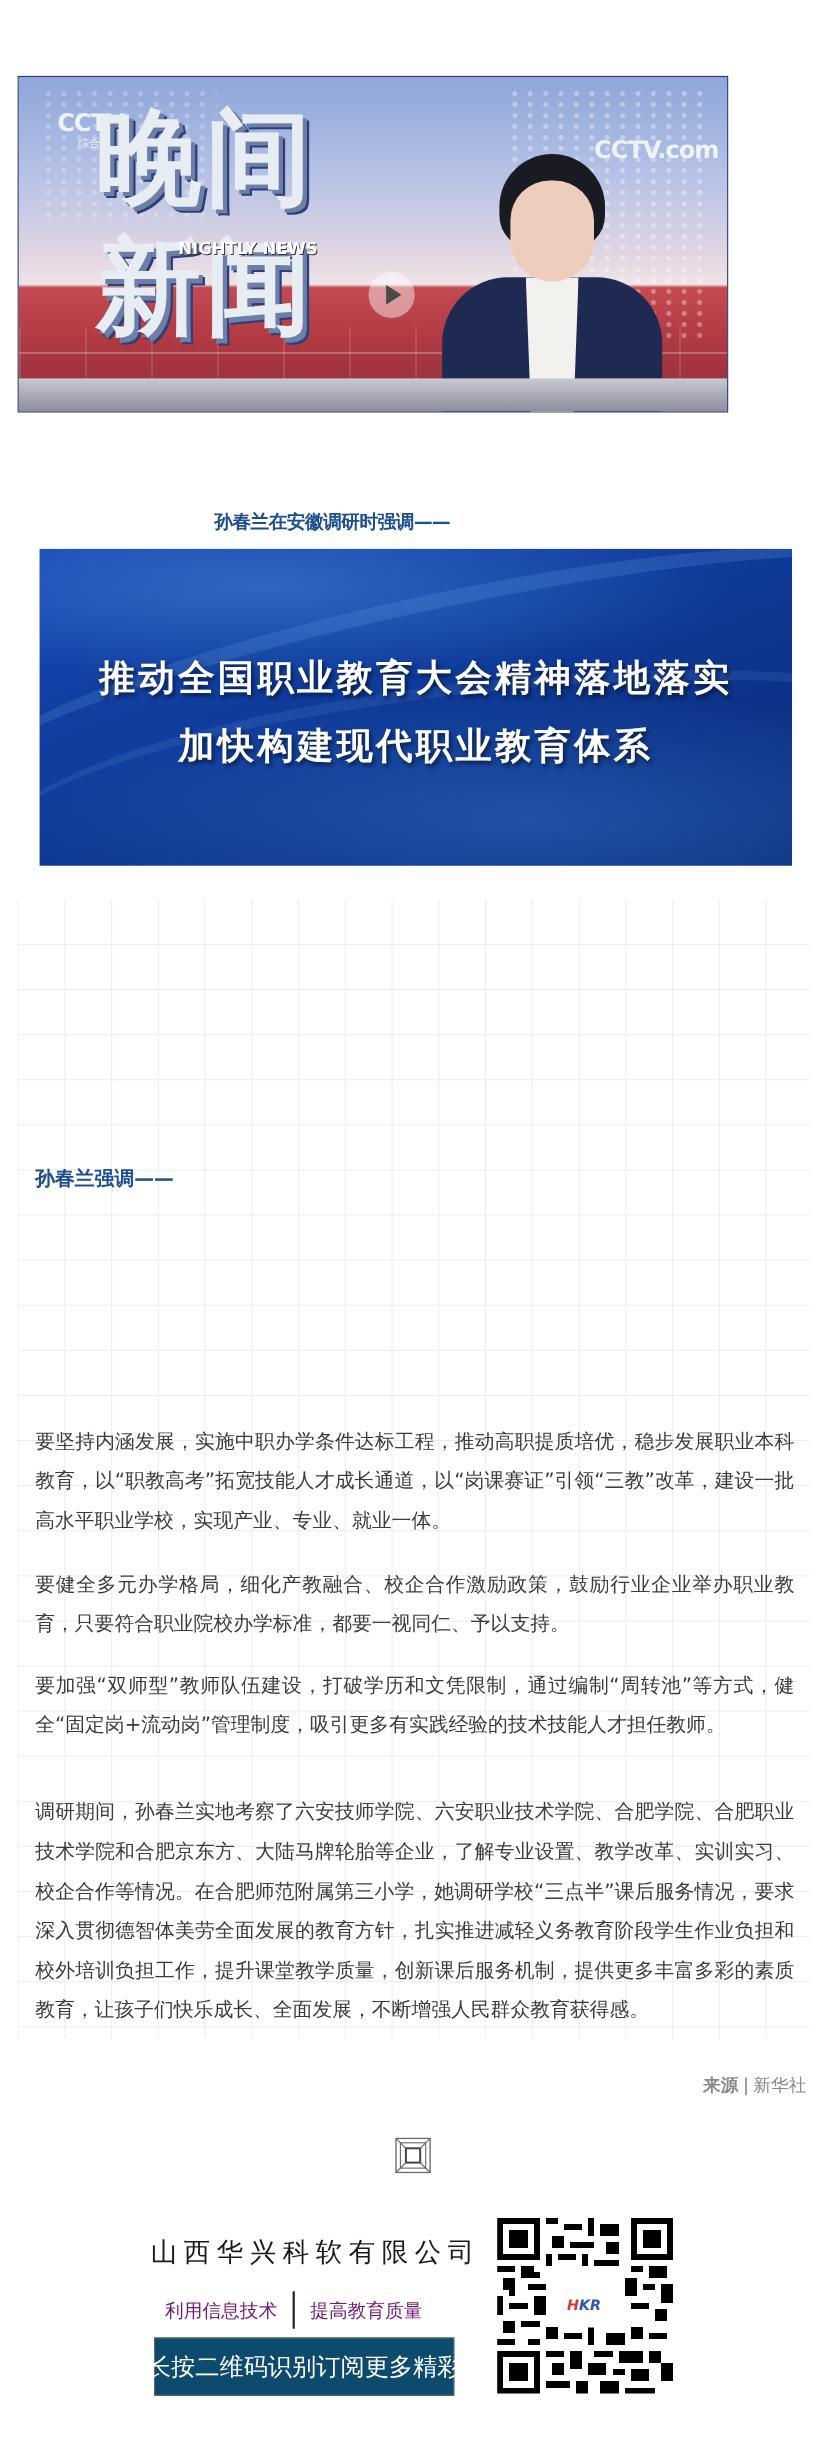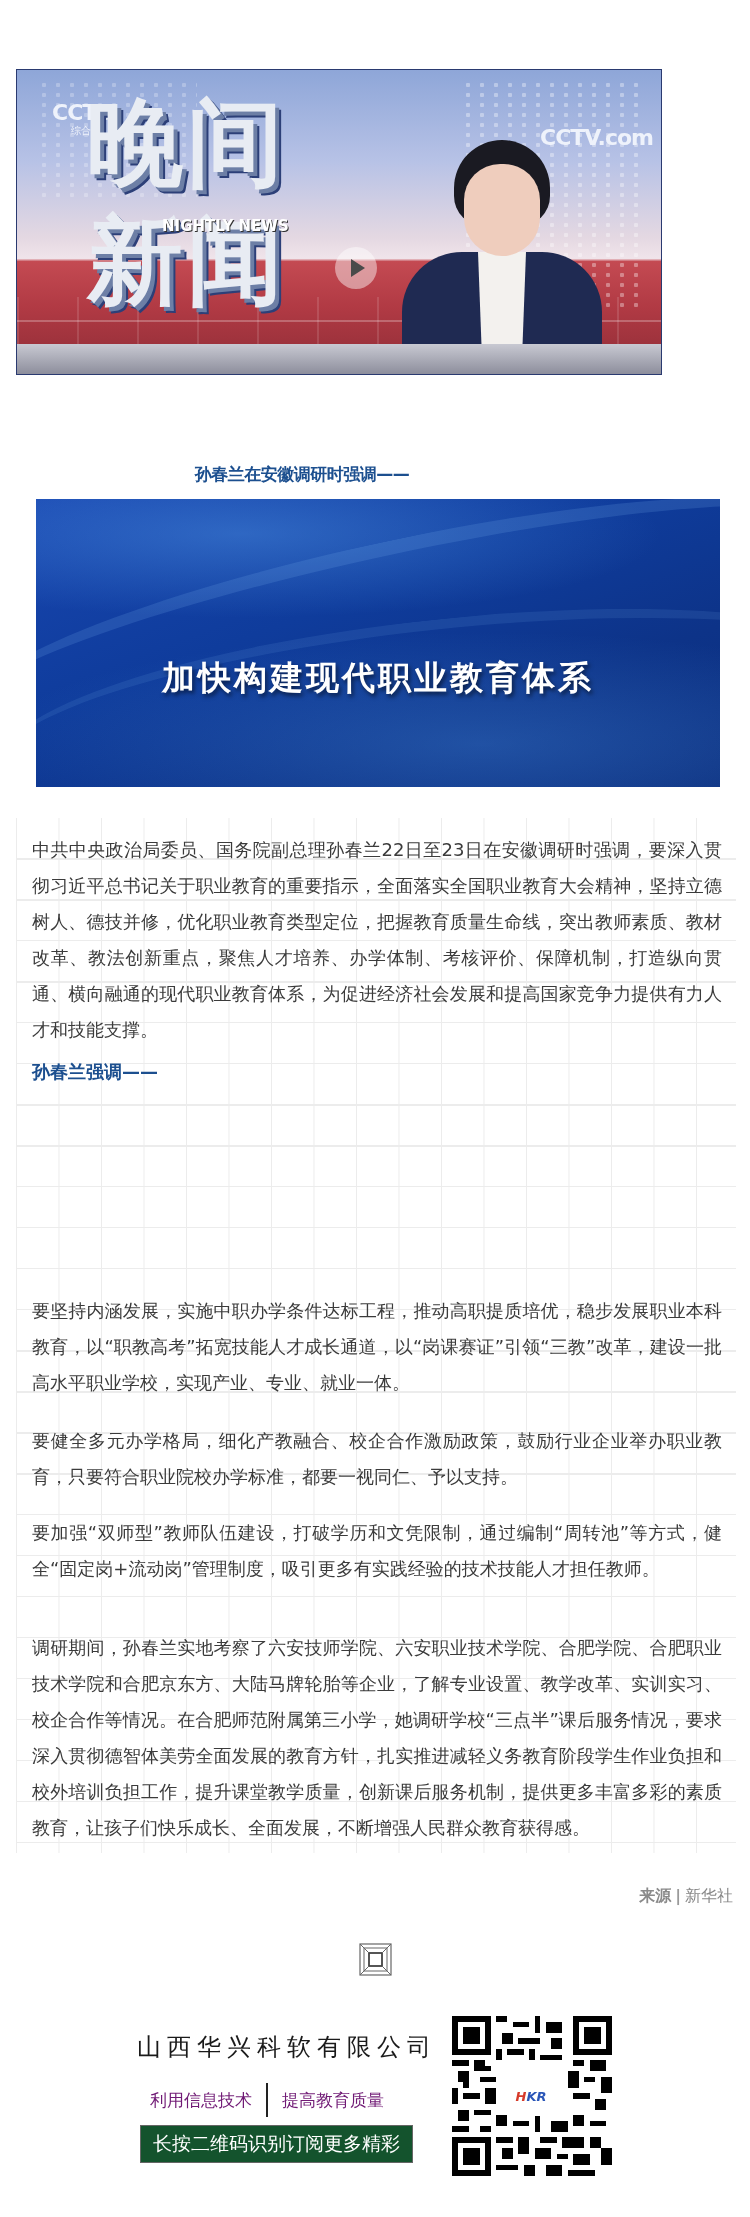--- a/index.html
+++ b/index.html
@@ -72,22 +72,22 @@
 
   .source { position: absolute; right: 17px; top: 1886px; font-size: 16px; color: #888; }
   .source .lbl { font-weight: bold; color: #8a8a8a; }
   .source .sep { color: #9a9a9a; margin: 0 4px; font-weight: bold; }
 
   .square-icon { position: absolute; left: 359px; top: 1943px; width: 33px; height: 33px; }
 
   .company { position: absolute; left: 137px; top: 2031px; font-size: 24px; color: #1a1a1a; letter-spacing: 6px; white-space: nowrap; font-family: "DejaVu Serif", serif; }
   .tagline { position: absolute; left: 150px; top: 2082px; height: 36px; display: flex; align-items: center; font-size: 17px; color: #701a75; white-space: nowrap; }
   .tagline .bar { width: 2px; height: 34px; background: #222; margin: 0 14px; }
-  .cta { position: absolute; left: 140px; top: 2125px; width: 273px; height: 38px; background: #14532d; color: #fff;
-    font-size: 19px; display: flex; align-items: center; justify-content: center; white-space: nowrap; border: 1px solid #666; }
+  .cta { position: absolute; left: 140px; top: 2125px; width: 273px; height: 53px; background: #0c4a6e; color: #fff;
+    font-size: 22px; display: flex; align-items: center; justify-content: center; white-space: nowrap; border: 1px solid #666; }
 
   .qr { position: absolute; left: 452px; top: 2016px; width: 160px; height: 160px; }
   .qr-logo { position: absolute; left: 511px; top: 2076px; width: 40px; height: 40px; background: #fff; border-radius: 5px;
     display: flex; align-items: center; justify-content: center; font-size: 13px; font-weight: bold; font-style: italic; color: #2a56b8; }
   .qr-logo .h { color: #d63a2a; }
 </style>
 </head>
 <body>
 
 <div class="video">
@@ -114,25 +114,25 @@
   <div class="play-btn">
     <span class="tri"></span>
   </div>
 </div>
 
 <div class="subtitle">孙春兰在安徽调研时强调——</div>
 
 <div class="banner">
   <div class="swoosh"></div>
   <div class="swoosh2"></div>
+  <div class="line1">推动全国职业教育大会精神落地落实</div>
   <div class="line2">加快构建现代职业教育体系</div>
 </div>
 
 <div class="article">
-  <p class="p" style="top:14px">中共中央政治局委员、国务院副总理孙春兰22日至23日在安徽调研时强调，要深入贯彻习近平总书记关于职业教育的重要指示，全面落实全国职业教育大会精神，坚持立德树人、德技并修，优化职业教育类型定位，把握教育质量生命线，突出教师素质、教材改革、教法创新重点，聚焦人才培养、办学体制、考核评价、保障机制，打造纵向贯通、横向融通的现代职业教育体系，为促进经济社会发展和提高国家竞争力提供有力人才和技能支撑。</p>
   <p class="h" style="top:236px">孙春兰强调——</p>
   <p class="p" style="top:475px">要坚持内涵发展，实施中职办学条件达标工程，推动高职提质培优，稳步发展职业本科教育，以“职教高考”拓宽技能人才成长通道，以“岗课赛证”引领“三教”改革，建设一批高水平职业学校，实现产业、专业、就业一体。</p>
   <p class="p" style="top:605px">要健全多元办学格局，细化产教融合、校企合作激励政策，鼓励行业企业举办职业教育，只要符合职业院校办学标准，都要一视同仁、予以支持。</p>
   <p class="p" style="top:697px">要加强“双师型”教师队伍建设，打破学历和文凭限制，通过编制“周转池”等方式，健全“固定岗+流动岗”管理制度，吸引更多有实践经验的技术技能人才担任教师。</p>
   <p class="p" style="top:812px">调研期间，孙春兰实地考察了六安技师学院、六安职业技术学院、合肥学院、合肥职业技术学院和合肥京东方、大陆马牌轮胎等企业，了解专业设置、教学改革、实训实习、校企合作等情况。在合肥师范附属第三小学，她调研学校“三点半”课后服务情况，要求深入贯彻德智体美劳全面发展的教育方针，扎实推进减轻义务教育阶段学生作业负担和校外培训负担工作，提升课堂教学质量，创新课后服务机制，提供更多丰富多彩的素质教育，让孩子们快乐成长、全面发展，不断增强人民群众教育获得感。</p>
 </div>
 
 <div class="source">
   <span class="lbl">来源</span><span class="sep">|</span><span>新华社</span>
 </div>

